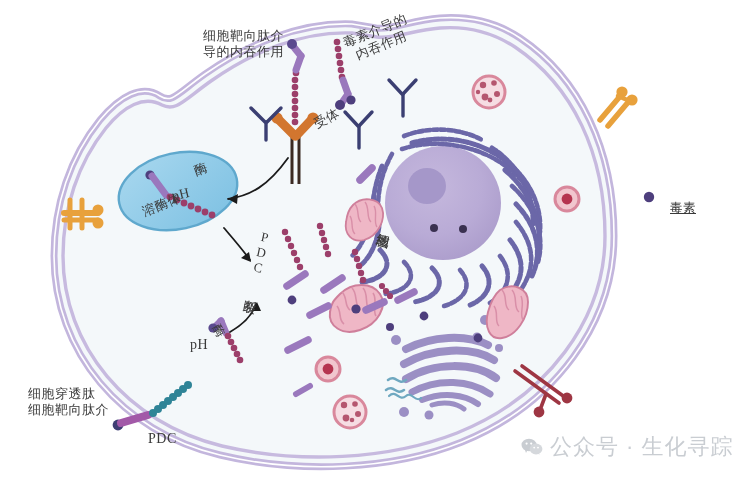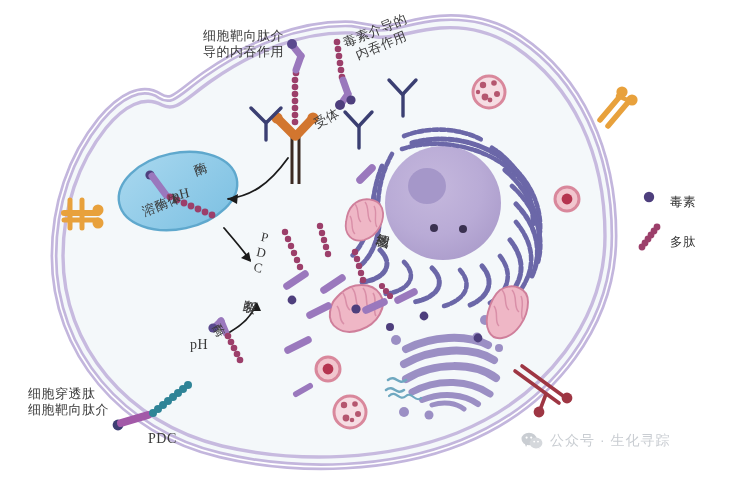--- a/index.html
+++ b/index.html
@@ -36,42 +36,43 @@
     top: 182px;
     width: 100px;
   }
   .legend-row {
     position: relative;
     height: 40px;
   }
   .legend-text {
     position: absolute;
     left: 34px;
-    top: 12px;
+    top: 18px;
     font-family: "Liberation Serif", "DejaVu Serif", serif;
     font-size: 12.5px;
     color: #3a3a3a;
     letter-spacing: 0.5px;
+    text-decoration: underline;
   }
   .legend-gfx {
     position: absolute;
     left: 0;
     top: 0;
     width: 30px;
     height: 30px;
   }
   .wm {
     position: absolute;
     left: 521px;
     top: 432px;
     display: flex;
     align-items: center;
     gap: 7px;
     color: #c9cdd2;
-    font-size: 14px;
+    font-size: 22px;
     font-family: "Liberation Sans", "DejaVu Sans", sans-serif;
     letter-spacing: 1px;
   }
   .caption {
     position: absolute;
     left: 0;
     top: 471px;
     width: 740px;
     text-align: center;
     font-size: 11px;
@@ -471,33 +472,20 @@
   <div class="legend">
 
     <div class="legend-row">
       <svg class="legend-gfx" viewBox="0 0 30 30">
         <circle cx="13" cy="15" r="5.2" fill="#4e3f7d"></circle>
       </svg>
       <span class="legend-text">毒素</span>
     </div>
 
 
-    <div class="legend-row">
-      <svg class="legend-gfx" viewBox="0 0 30 30">
-        <g fill="#9c3f6a">
-          <circle cx="6" cy="25" r="3.4"></circle>
-            <circle cx="9" cy="21" r="3.4"></circle>
-          <circle cx="12" cy="17" r="3.4"></circle>
-            <circle cx="15" cy="13" r="3.4"></circle>
-          <circle cx="18" cy="9" r="3.4"></circle>
-            <circle cx="21" cy="5" r="3.4"></circle>
-        </g>
-      </svg>
-      <span class="legend-text">多肽</span>
-    </div>
 
   </div>
 
   <div class="wm">
     <svg width="22" height="18" viewBox="0 0 22 18">
       <ellipse cx="8" cy="7" rx="7.5" ry="6.2" fill="#c9cdd2"></ellipse>
       <polygon points="4,12 7,11 5,15" fill="#c9cdd2"></polygon>
       <ellipse cx="15" cy="11" rx="6.4" ry="5.4" fill="#d5d8dc"></ellipse>
       <polygon points="18,15 16,14.2 18.5,17" fill="#d5d8dc"></polygon>
       <circle cx="5.6" cy="5.6" r="1.1" fill="#ffffff"></circle>

